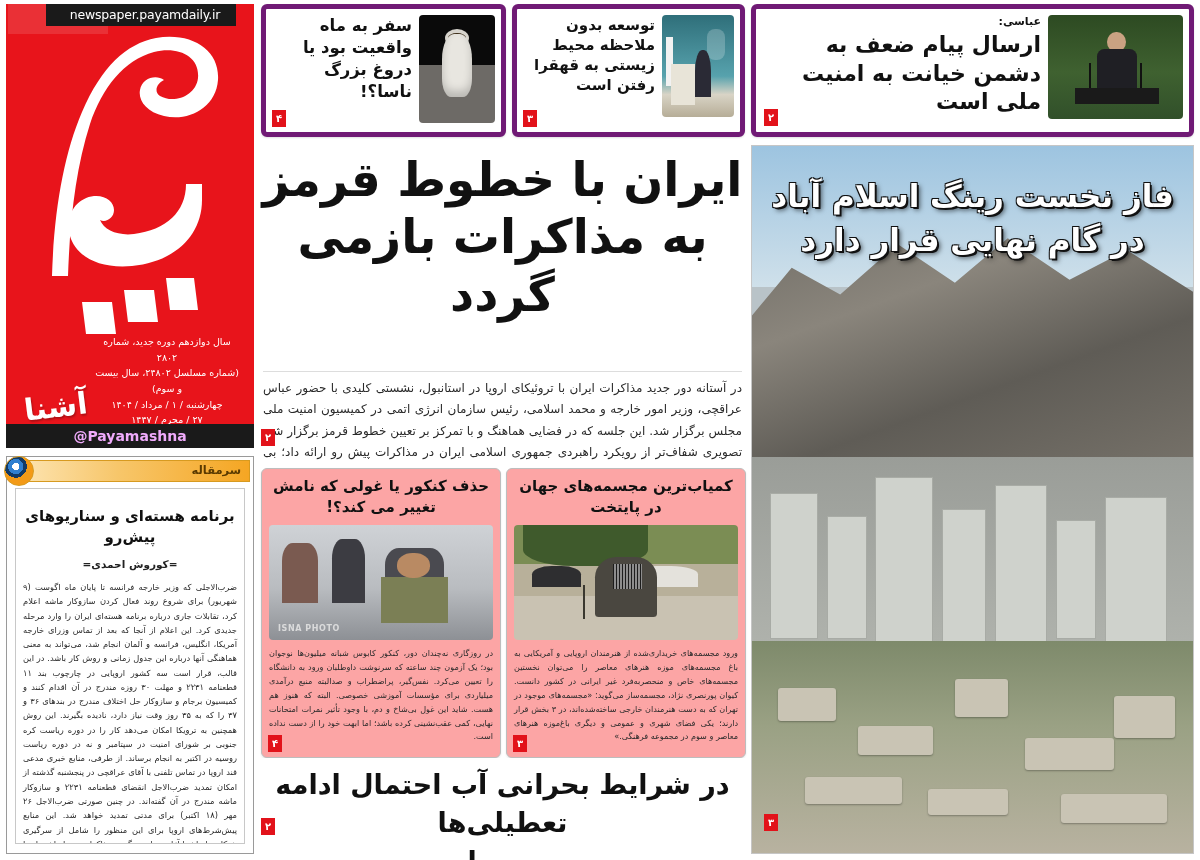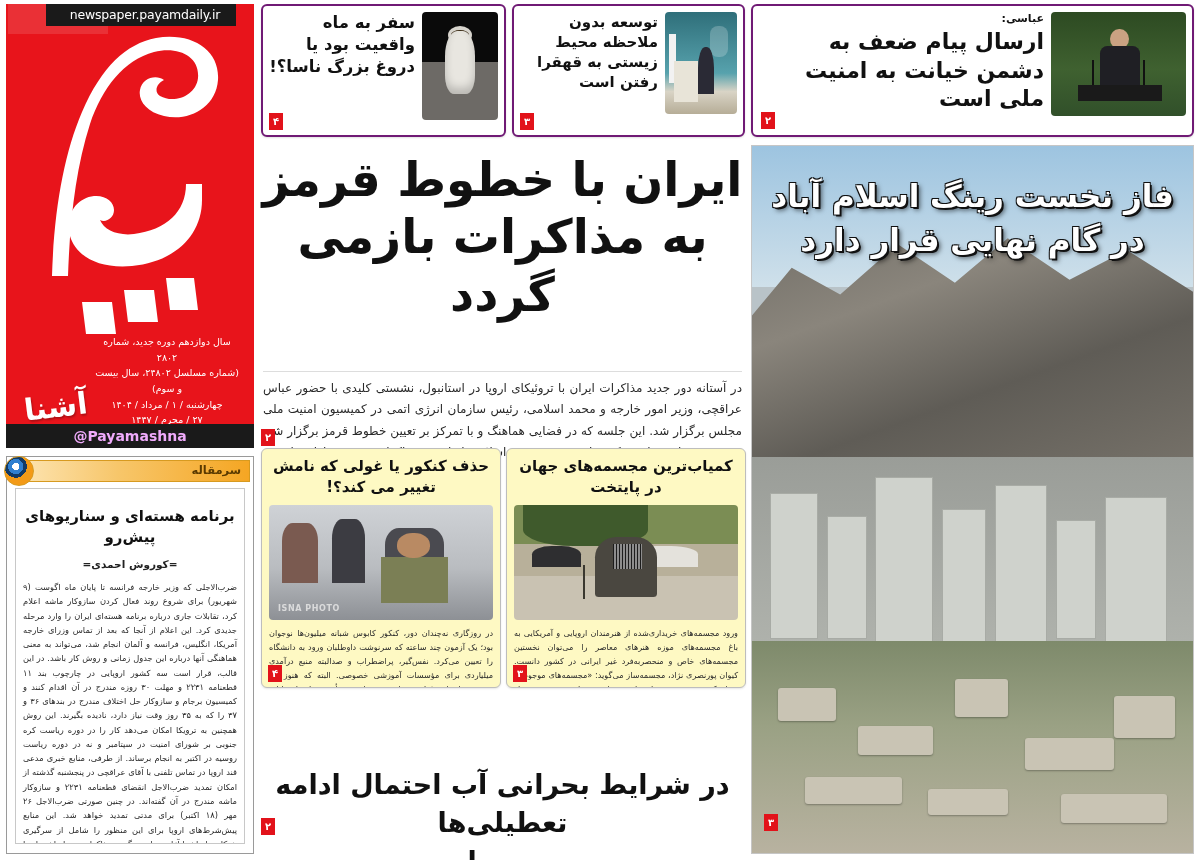--- a/index.html
+++ b/index.html
@@ -162,21 +162,21 @@
     font-size: 8.3px;
     line-height: 1.72;
     text-align: justify;
     color: #2a2a2a;
   }
 
   
   .topcard {
     position: absolute;
     background: #fff;
-    border: 2px solid #701a75;
+    border: 5px solid #701a75;
     border-radius: 6px;
     box-shadow: 0 1px 2px rgba(0,0,0,0.12);
     overflow: hidden;
   }
   .topcard .tc-inner {
     display: flex;
     flex-direction: row-reverse;
     align-items: flex-start;
     height: 100%;
     padding: 6px;
@@ -306,23 +306,23 @@
     font-weight: bold;
     color: #ffffff;
     line-height: 1.42;
     text-shadow: 2px 2px 0 #111, -1px -1px 0 #111, 1px -1px 0 #111, -1px 1px 0 #111, 3px 3px 5px rgba(0,0,0,0.6);
   }
   .bigphoto .pagenum { left: 12px; bottom: 22px; }
 
   
   .botcard {
     position: absolute;
-    top: 448px;
-    height: 240px;
-    background: #fef9c3;
+    top: 468px;
+    height: 290px;
+    background: #fca5a5;
     border: 1px solid #bdbdbd;
     border-radius: 6px;
     box-shadow: 0 1px 2px rgba(0,0,0,0.1);
     overflow: hidden;
     padding: 7px;
   }
   #card-konkur { left: 261px; width: 240px; }
   #card-statue { left: 506px; width: 240px; }
   .bc-title {
     text-align: center;

